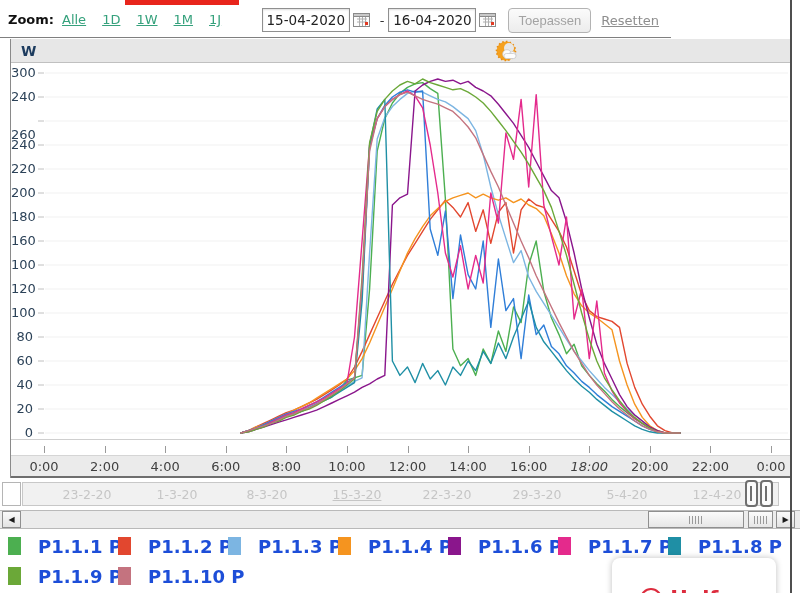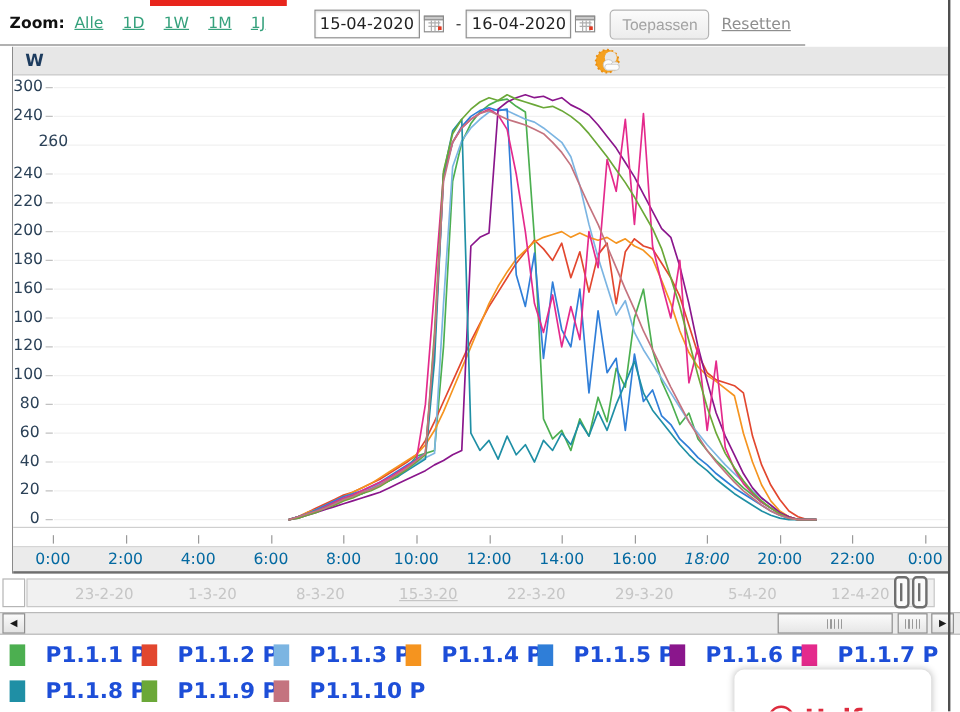--- a/index.html
+++ b/index.html
@@ -27,21 +27,21 @@
   #chart { position:absolute; left:10px; top:39px; width:781px; border-left:1px solid #8a8a8a; }
   #chart-band { height:24px; background:#e7e7e7; border-bottom:1px solid #c0c0c0; position:relative; }
   #ylabel { position:absolute; left:10px; top:4px; font-size:14px; font-weight:bold; color:#1c3b5e; }
   #logo { position:absolute; left:483px; top:1px; }
   #plot-wrap { position:relative; height:377px; background:#fff; border-bottom:1px solid #cfcfcf; }
   #plot-svg { position:absolute; left:25px; top:0; }
   .ytick-label { position:absolute; left:0; width:22px; text-align:right; font-size:13px; color:#2c4258; height:16px; line-height:16px; }
   #tickstrip { position:relative; height:15px; background:#fff; }
   .xtick { position:absolute; top:6px; width:1px; height:7px; background:#9a9a9a; }
   #xband { position:relative; height:23px; background:#ebebeb; border-top:1px solid #d5d5d5; border-bottom:2px solid #6e6e6e; }
-  .xtick-label { position:absolute; top:3px; transform:translateX(-50%); font-size:13px; color:#0369a1; }
+  .xtick-label { position:absolute; top:3px; transform:translateX(-50%); font-size:13px; color:#404040; }
 
   
   #navigator { position:absolute; left:0; top:481px; width:800px; height:27px; }
   #nav-leftbox { position:absolute; left:2px; top:1px; width:19px; height:24px; background:#fff; border:1px solid #b5b5b5; }
   #nav-track { position:absolute; left:22px; top:1px; width:757px; height:24px; background:#f1f1f1; border:1px solid #c8c8c8; }
   .nav-date { position:absolute; top:4px; transform:translateX(-50%); font-size:12.5px; color:#c6c6c6; }
   .nav-grip { position:absolute; top:-1px; width:13px; height:27px; background:#fbfbfb; border:2px solid #6f6f6f; border-radius:4px; }
   .nav-grip::after { content:""; position:absolute; left:3px; top:4px; width:2px; height:15px; background:#6f6f6f; }
   #nav-grip-a { left:745px; } #nav-grip-b { left:760px; }
 
@@ -179,21 +179,21 @@
           <div class="ytick-label" style="top: 290px;">60</div>
           <div class="ytick-label" style="top: 266px;">80</div>
           <div class="ytick-label" style="top: 242px;">100</div>
           <div class="ytick-label" style="top: 218px;">120</div>
           <div class="ytick-label" style="top: 194px;">100</div>
           <div class="ytick-label" style="top: 170px;">160</div>
           <div class="ytick-label" style="top: 146px;">180</div>
           <div class="ytick-label" style="top: 122px;">200</div>
           <div class="ytick-label" style="top: 98px;">220</div>
           <div class="ytick-label" style="top: 74px;">240</div>
-          <div class="ytick-label" style="top: 48px; margin-left: 21px;">260</div>
+          <div class="ytick-label" style="top: 64px;">260</div>
           <div class="ytick-label" style="top: 26px;">240</div>
           <div class="ytick-label" style="top: 2px;">300</div>
         </div>
     </div>
     <div id="tickstrip">
         <div class="xtick" style="left: 33px;"></div>
         <div class="xtick" style="left: 93.5833px;"></div>
         <div class="xtick" style="left: 154.167px;"></div>
         <div class="xtick" style="left: 214.75px;"></div>
         <div class="xtick" style="left: 275.333px;"></div>
@@ -257,24 +257,20 @@
       </div>
       <div class="legend-item">
         <div class="legend-swatch" style="background: rgb(124, 181, 226);"></div>
         <div class="legend-label">P1.1.3 P</div>
       </div>
       <div class="legend-item">
         <div class="legend-swatch" style="background: rgb(245, 148, 31);"></div>
         <div class="legend-label">P1.1.4 P</div>
       </div>
       <div class="legend-item">
-        <div class="legend-swatch" style="background: rgb(47, 126, 216);"></div>
-        <div class="legend-label">P1.1.5 P</div>
-      </div>
-      <div class="legend-item">
         <div class="legend-swatch" style="background: rgb(138, 22, 140);"></div>
         <div class="legend-label">P1.1.6 P</div>
       </div>
       <div class="legend-item">
         <div class="legend-swatch" style="background: rgb(228, 42, 140);"></div>
         <div class="legend-label">P1.1.7 P</div>
       </div>
       <div class="legend-item">
         <div class="legend-swatch" style="background: rgb(31, 143, 165);"></div>
         <div class="legend-label">P1.1.8 P</div>

